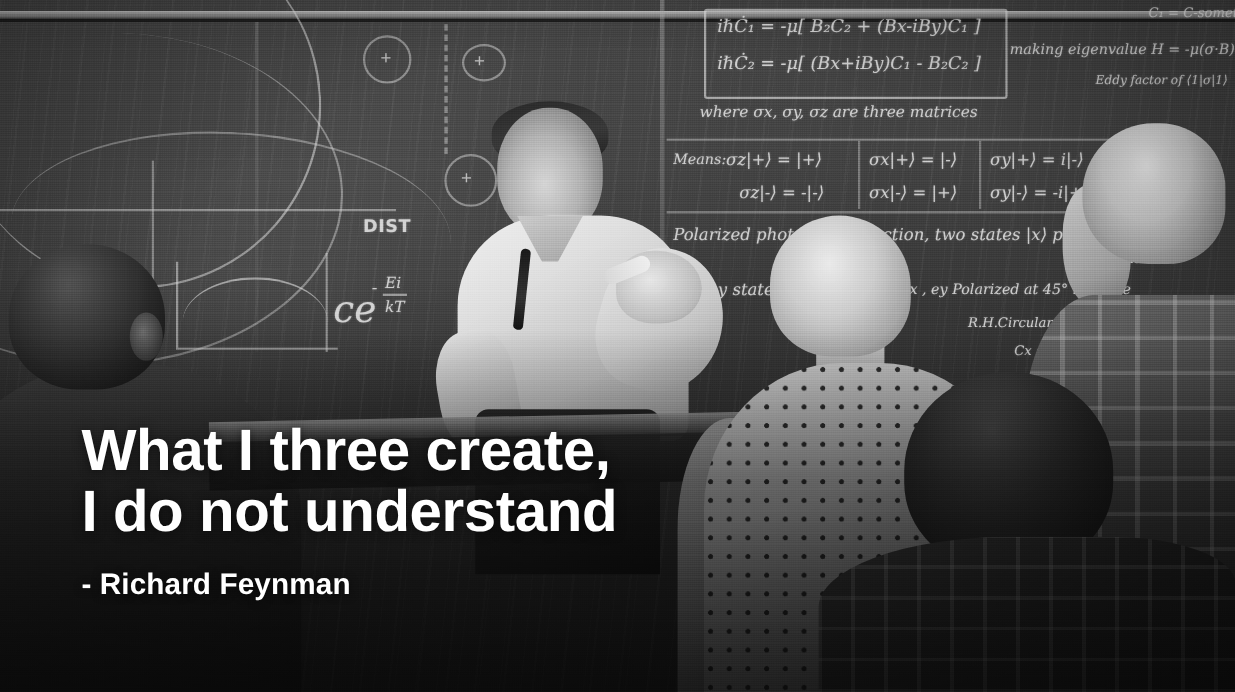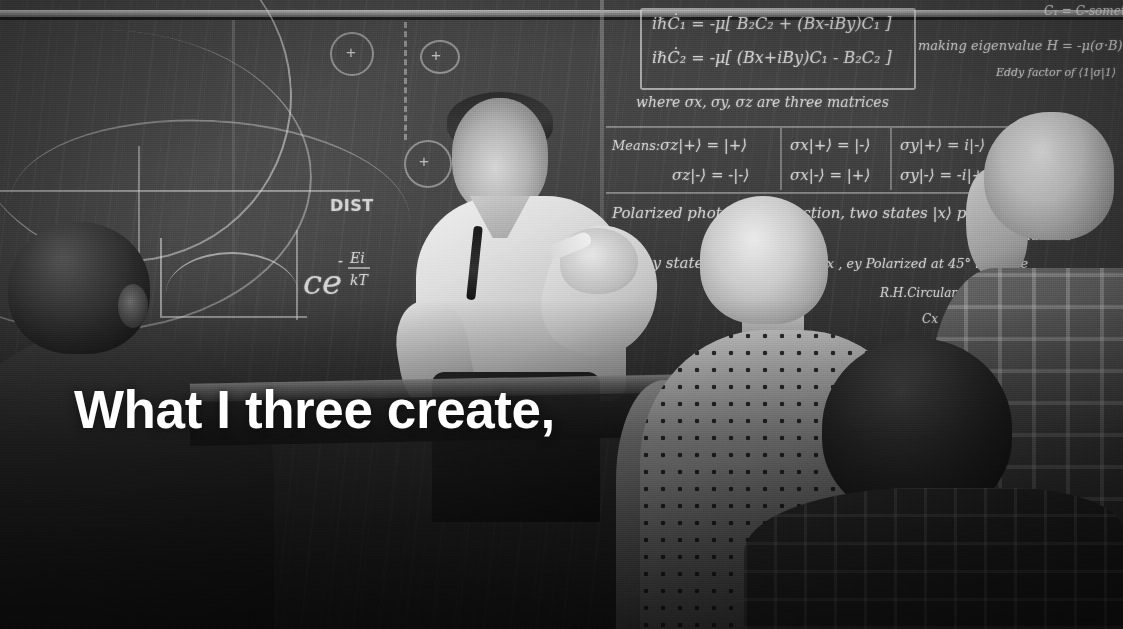--- a/index.html
+++ b/index.html
@@ -304,15 +304,17 @@
   <div class="layer" id="p3-head"></div>
   <div class="layer" id="p3-body"></div>
 
   <div class="layer" id="grayscale"></div>
   <div class="layer" id="grain"></div>
   <div class="layer" id="vignette"></div>
   <div class="layer" id="scrim"></div>
 
   <div id="quote">
     <div id="quote-line1">What I three create,</div>
+    <div id="quote-line2">I do not understand</div>
+    <div id="quote-attrib">- Richard Feynman</div>
   </div>
 
 </div>
 
 </body></html>

